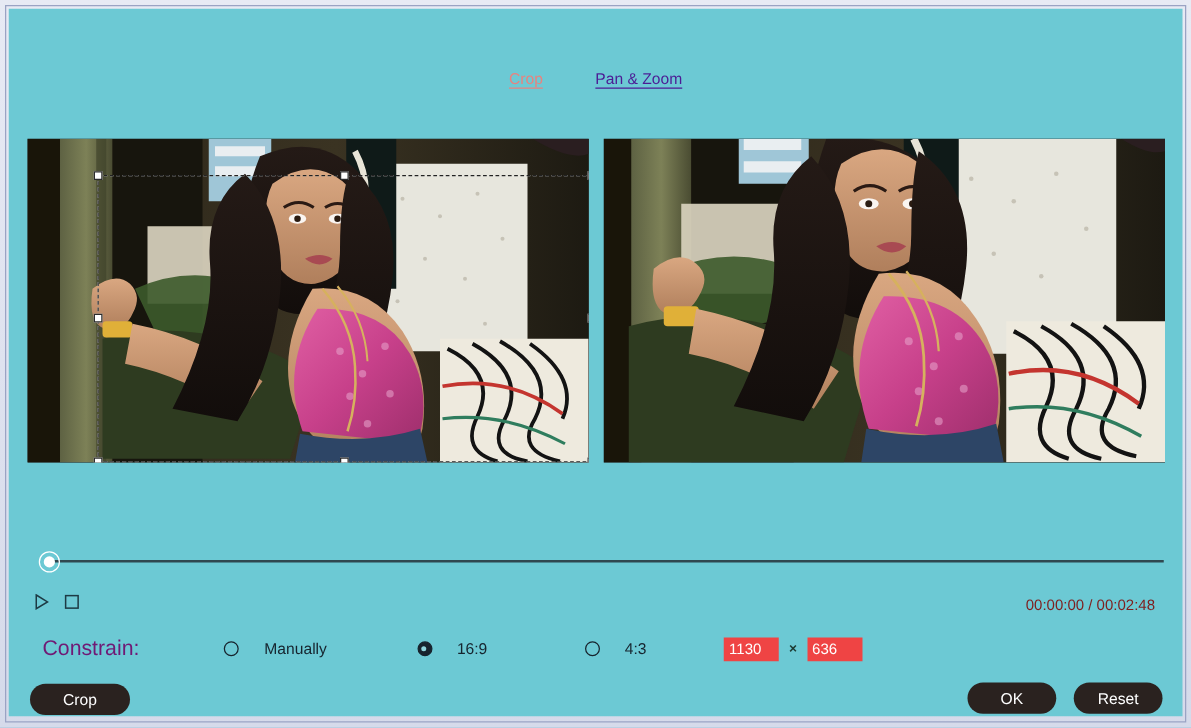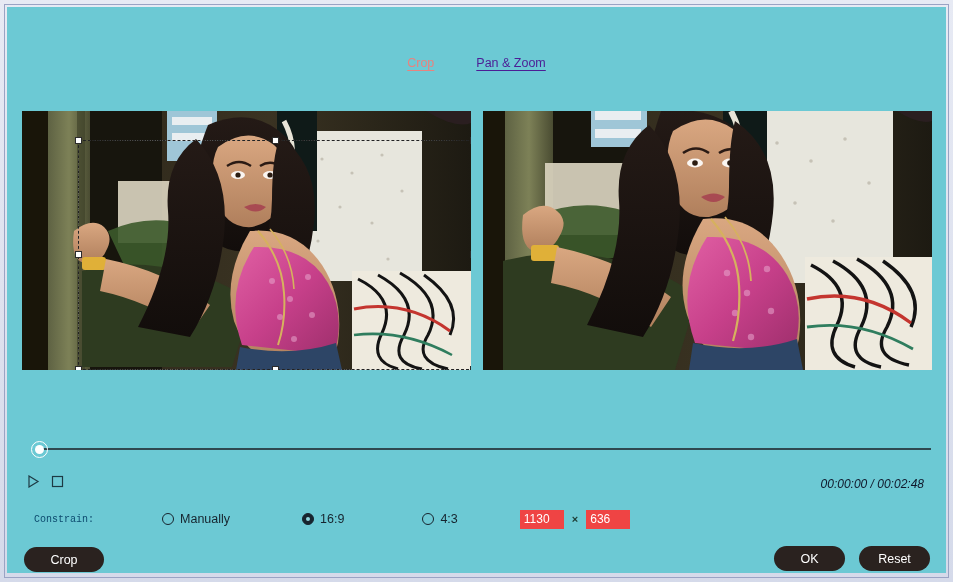--- a/index.html
+++ b/index.html
@@ -135,34 +135,33 @@
     width:9px; height:9px; border-radius:50%;
     background:#ffffff;
   }
 
   
   .transport { position:absolute; left: 20px; top: 468px; display:flex; align-items:center; gap: 11px; }
   .icon-btn { cursor:pointer; line-height:0; }
 
   .timecode {
     position: absolute; right: 22px; top: 470px;
-    color: #0f172a;
+    color: #7f1d1d;
     font-size: 12px;
     white-space: nowrap;
-    font-style: italic;
   }
 
   
   .constrain-row {
     position: absolute; left: 27px; top: 502px;
     width: 890px; height: 20px;
     display: flex; align-items: center;
   }
-  .constrain-label { color:#0c4a6e; font-size:10px; white-space:nowrap;font-family:Liberation Mono, monospace; }
-  .radio-item { display:flex; align-items:center; gap:6px; cursor:pointer; white-space:nowrap; }
+  .constrain-label { color:#701a75; font-size:17px; white-space:nowrap; }
+  .radio-item { display:flex; align-items:center; gap:20px; cursor:pointer; white-space:nowrap; }
   .radio-dot {
     width: 12px; height: 12px; border-radius: 50%;
     border: 1.5px solid #17242e; box-sizing: border-box;
     background: transparent;
     position: relative;
   }
   .radio-item.selected .radio-dot { background:#17242e; }
   .radio-item.selected .radio-dot::after{
     content:"";
     position:absolute; left:2.5px; top:2.5px;

